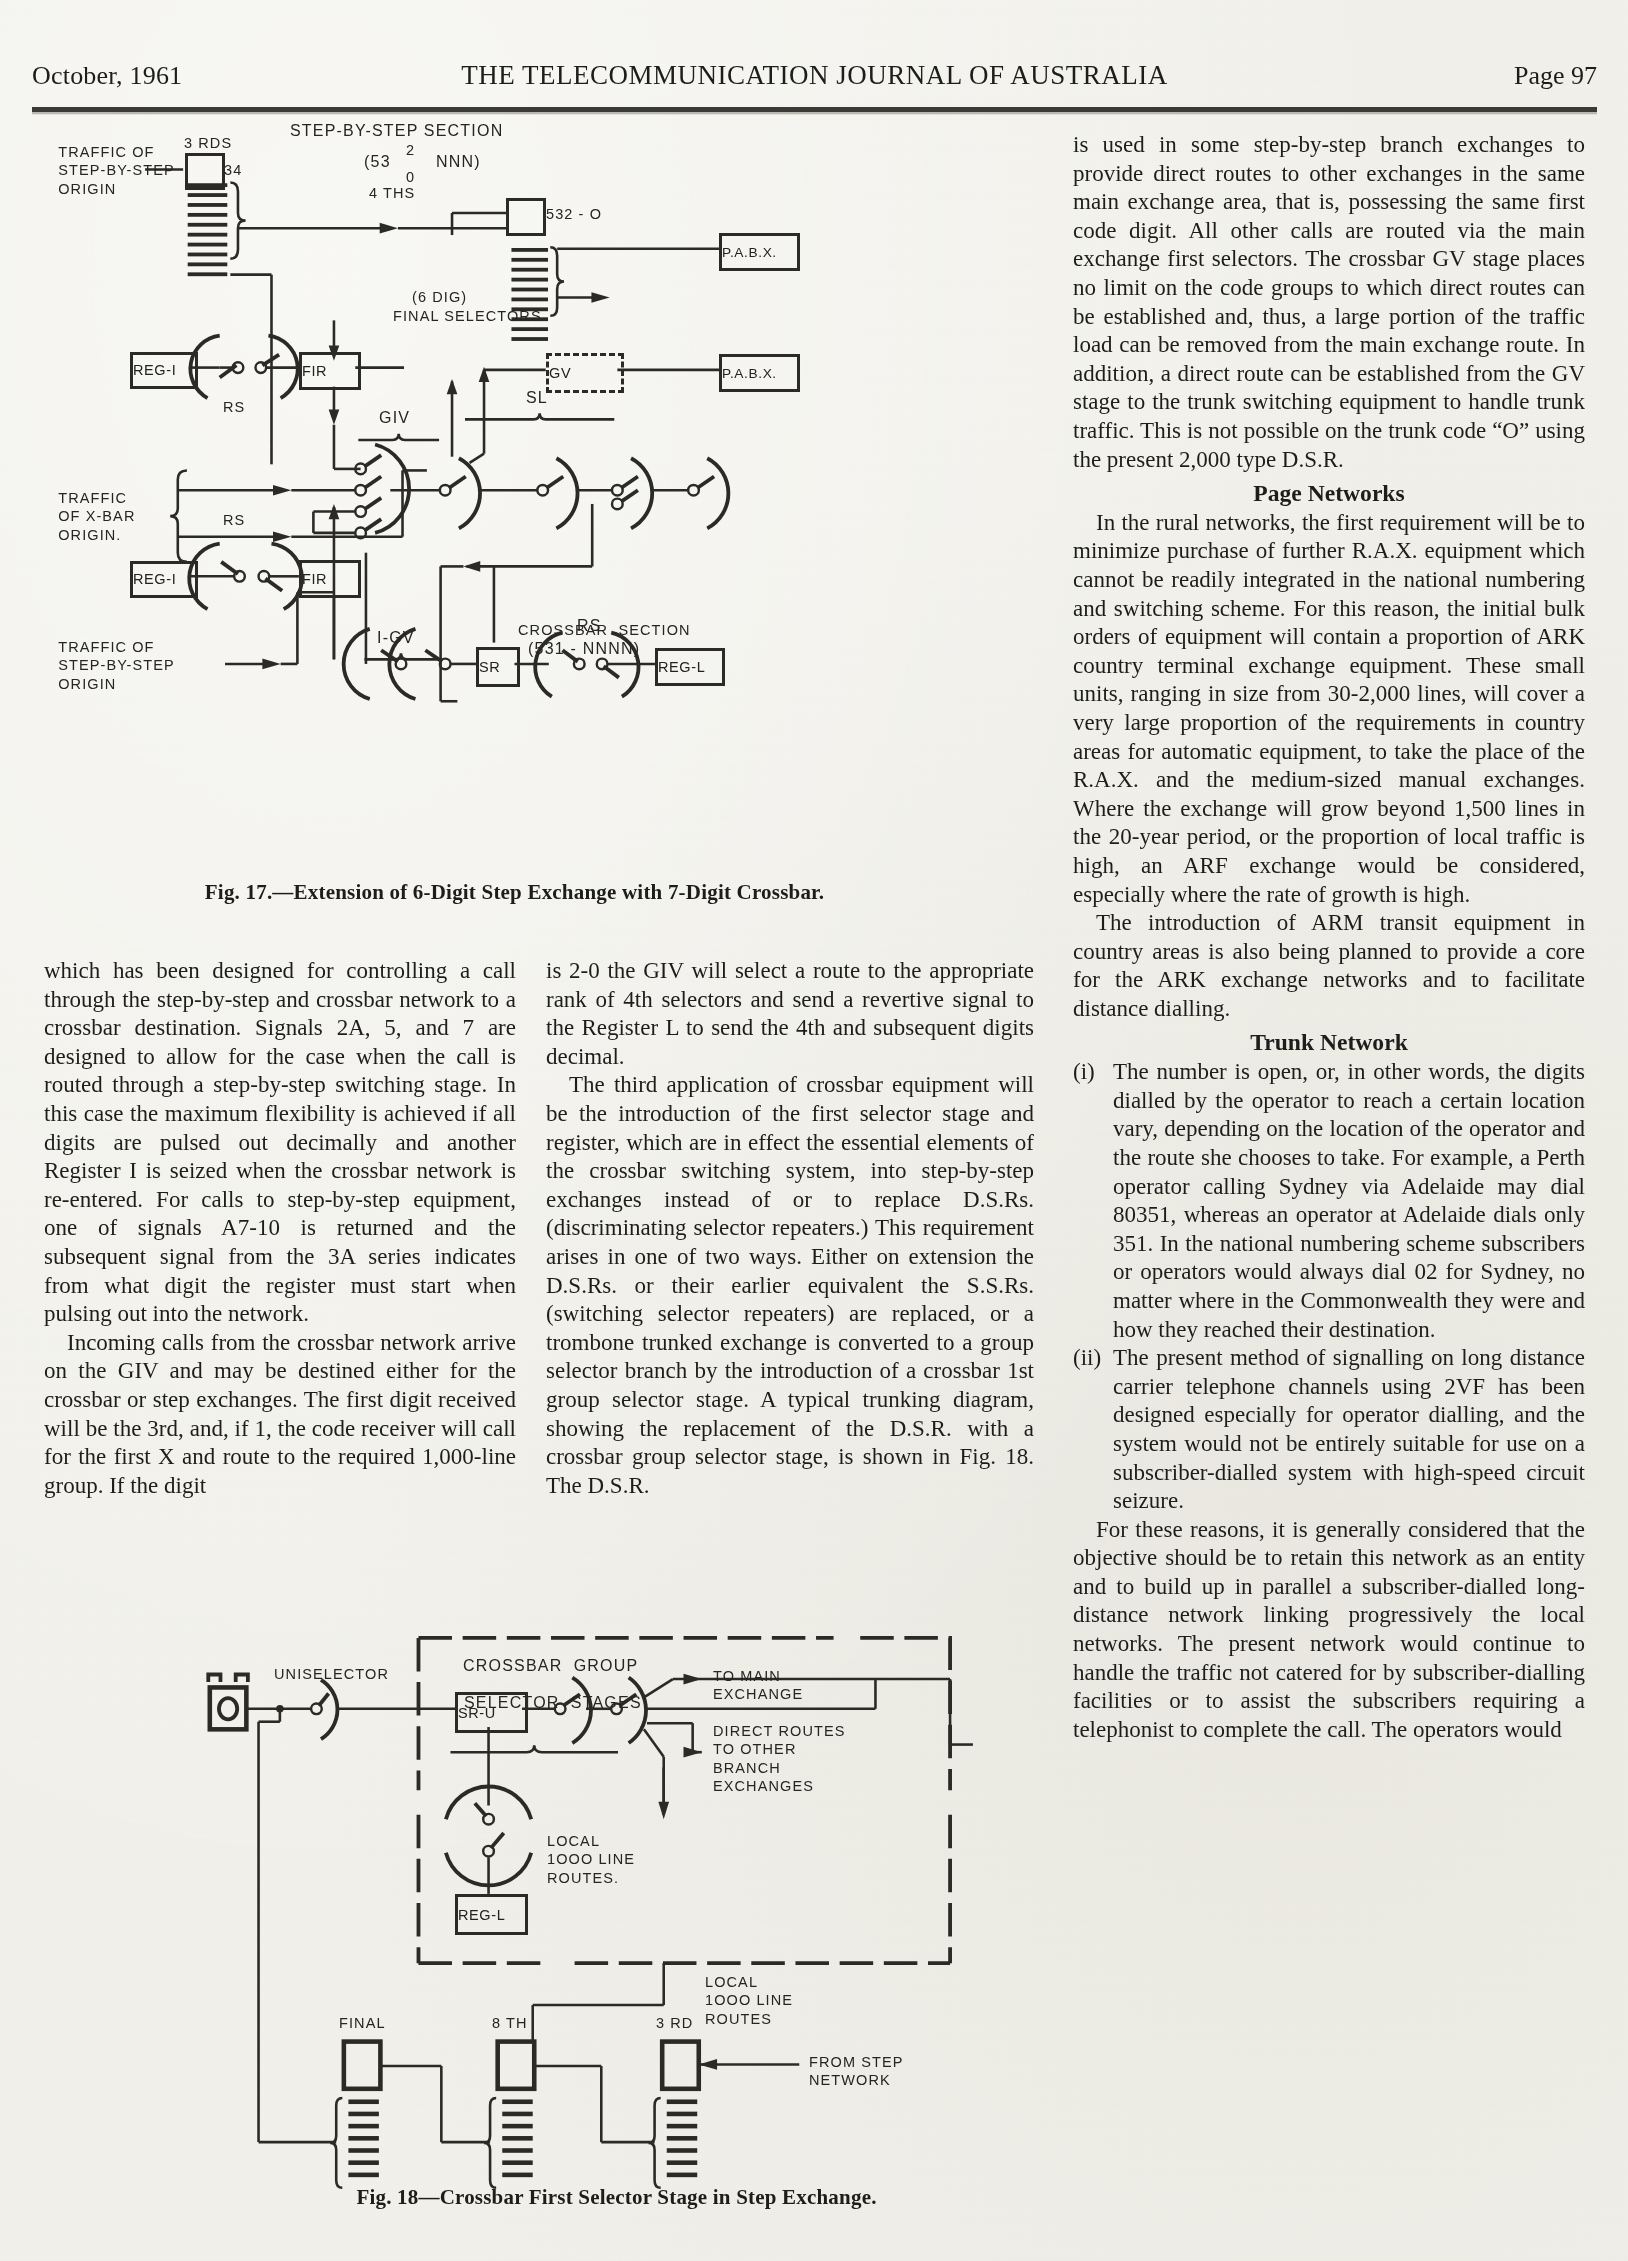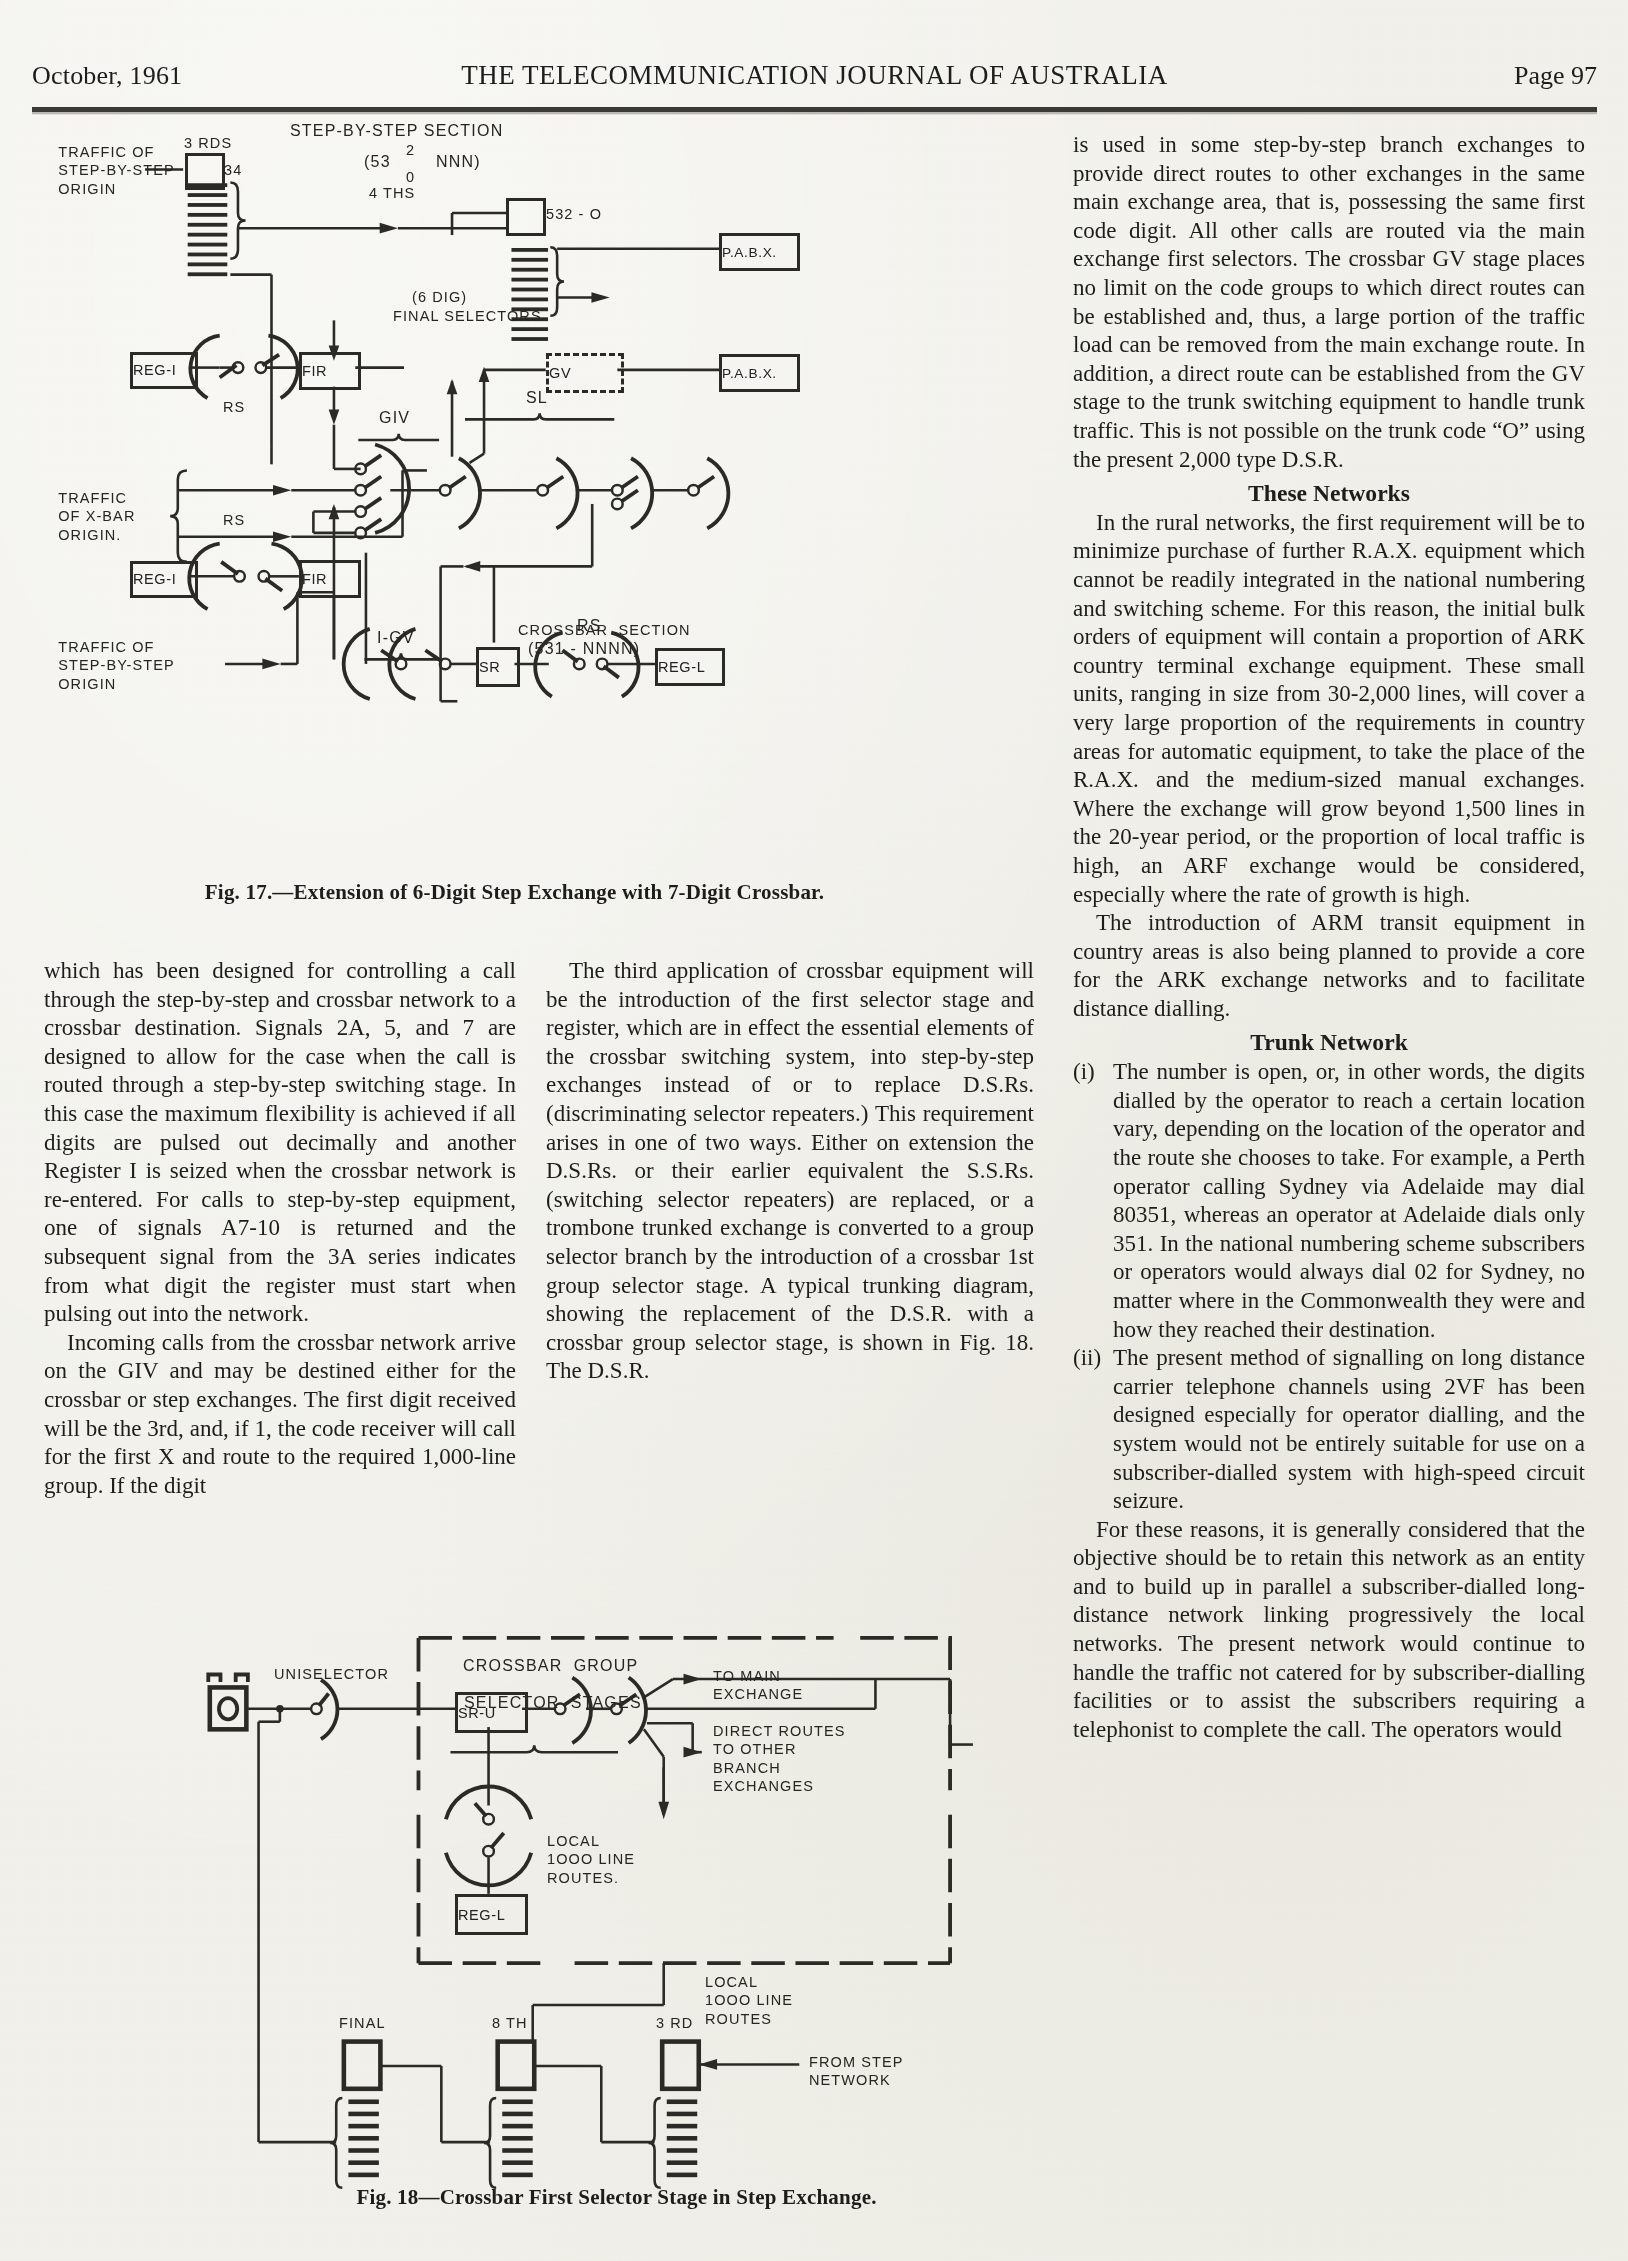--- a/index.html
+++ b/index.html
@@ -465,26 +465,27 @@
 
     <div class="figcap" style="left:0;top:570px;">Fig. 18—Crossbar First Selector Stage in Step Exchange.</div>
   </div>
 
   <div class="col" style="left:44px;top:957px;width:472px;">
     <p>which has been designed for controlling a call through the step-by-step and crossbar network to a crossbar destination. Signals 2A, 5, and 7 are designed to allow for the case when the call is routed through a step-by-step switching stage. In this case the maximum flexibility is achieved if all digits are pulsed out decimally and another Register I is seized when the crossbar network is re-entered. For calls to step-by-step equipment, one of signals A7-10 is returned and the subsequent signal from the 3A series indicates from what digit the register must start when pulsing out into the network.</p>
     <p class="ind">Incoming calls from the crossbar network arrive on the GIV and may be destined either for the crossbar or step exchanges. The first digit received will be the 3rd, and, if 1, the code receiver will call for the first X and route to the required 1,000-line group. If the digit</p>
   </div>
 
   <div class="col" style="left:546px;top:957px;width:488px;">
+    <p>is 2-0 the GIV will select a route to the appropriate rank of 4th selectors and send a revertive signal to the Register L to send the 4th and subsequent digits decimal.</p>
     <p class="ind">The third application of crossbar equipment will be the introduction of the first selector stage and register, which are in effect the essential elements of the crossbar switching system, into step-by-step exchanges instead of or to replace D.S.Rs. (discriminating selector repeaters.) This requirement arises in one of two ways. Either on extension the D.S.Rs. or their earlier equivalent the S.S.Rs. (switching selector repeaters) are replaced, or a trombone trunked exchange is converted to a group selector branch by the introduction of a crossbar 1st group selector stage. A typical trunking diagram, showing the replacement of the D.S.R. with a crossbar group selector stage, is shown in Fig. 18. The D.S.R.</p>
   </div>
 
   <div class="col" style="left:1073px;top:131px;width:512px;">
     <p>is used in some step-by-step branch exchanges to provide direct routes to other exchanges in the same main exchange area, that is, possessing the same first code digit. All other calls are routed via the main exchange first selectors. The crossbar GV stage places no limit on the code groups to which direct routes can be established and, thus, a large portion of the traffic load can be removed from the main exchange route. In addition, a direct route can be established from the GV stage to the trunk switching equipment to handle trunk traffic. This is not possible on the trunk code “O” using the present 2,000 type D.S.R.</p>
-    <div class="h-sec">These Networks</div>
+    <div class="h-sec">Page Networks</div>
     <p class="ind">In the rural networks, the first requirement will be to minimize purchase of further R.A.X. equipment which cannot be readily integrated in the national numbering and switching scheme. For this reason, the initial bulk orders of equipment will contain a proportion of ARK country terminal exchange equipment. These small units, ranging in size from 30-2,000 lines, will cover a very large proportion of the requirements in country areas for automatic equipment, to take the place of the R.A.X. and the medium-sized manual exchanges. Where the exchange will grow beyond 1,500 lines in the 20-year period, or the proportion of local traffic is high, an ARF exchange would be considered, especially where the rate of growth is high.</p>
     <p class="ind">The introduction of ARM transit equipment in country areas is also being planned to provide a core for the ARK exchange networks and to facilitate distance dialling.</p>
     <div class="h-sec">Trunk Network</div>
     <div class="li">
       <span class="mk">(i)</span>
       <span class="bd">The number is open, or, in other words, the digits dialled by the operator to reach a certain location vary, depending on the location of the operator and the route she chooses to take. For example, a Perth operator calling Sydney via Adelaide may dial 80351, whereas an operator at Adelaide dials only 351. In the national numbering scheme subscribers or operators would always dial 02 for Sydney, no matter where in the Commonwealth they were and how they reached their destination.</span>
     </div>
     <div class="li">
       <span class="mk">(ii)</span>
       <span class="bd">The present method of signalling on long distance carrier telephone channels using 2VF has been designed especially for operator dialling, and the system would not be entirely suitable for use on a subscriber-dialled system with high-speed circuit seizure.</span>

